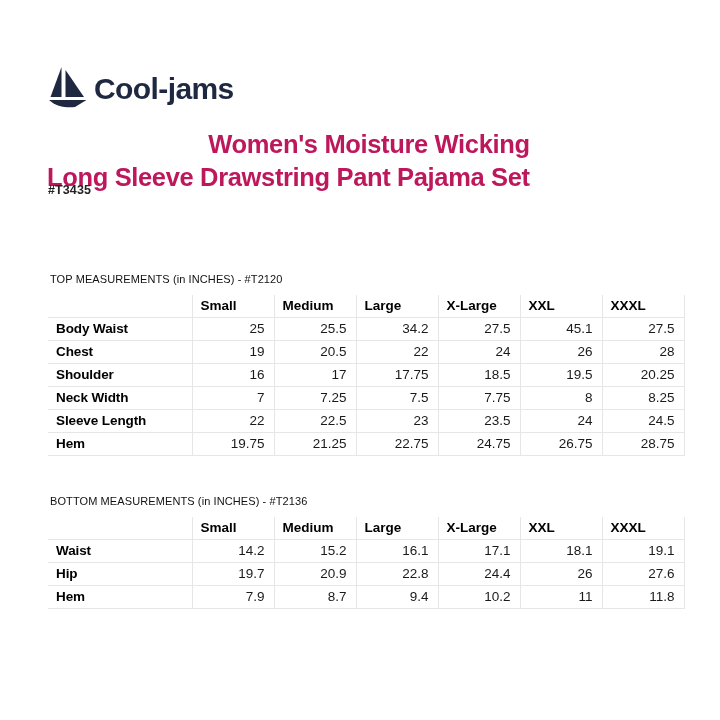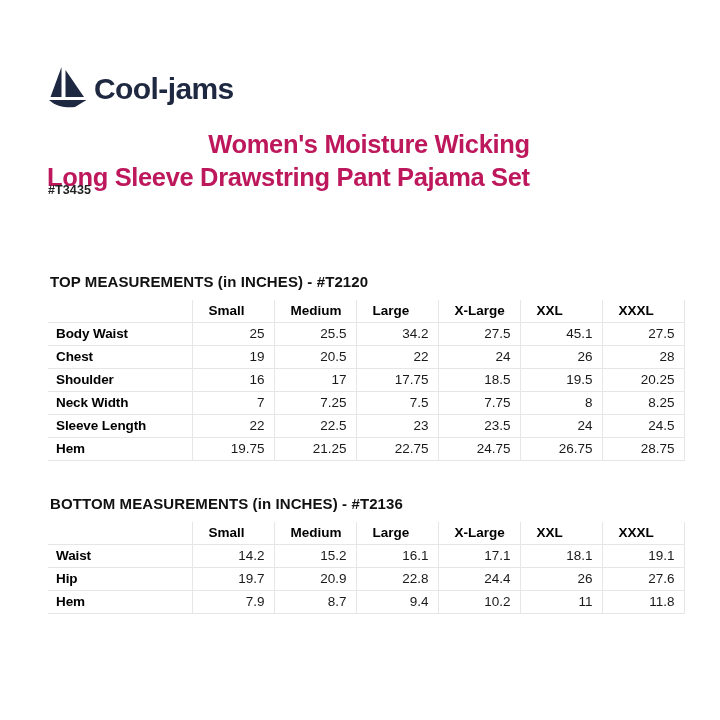--- a/index.html
+++ b/index.html
@@ -74,22 +74,22 @@
   
   .section {
     position: absolute;
     left: 48px;
     width: 636px;
   }
   .section-top { top: 256px; }
   .section-bottom { top: 478px; }
 
   .section-title {
-    font-size: 15px;
-    font-weight: 700;
+    font-size: 11px;
+    font-weight: 400;
     color: #111111;
     letter-spacing: 0.1px;
     margin: 0 0 10px 2px;
   }
 
   table.size-table {
     border-collapse: collapse;
     width: 636px;
     table-layout: fixed;
     background: #ffffff;
@@ -115,21 +115,21 @@
     border-left: none;
   }
   table.size-table thead th {
     border-top: none;
   }
 
   table.size-table thead th.col-head {
     text-align: left;
     font-weight: 700;
     color: #000000;
-    padding-left: 16px;
+    padding-left: 8px;
   }
   table.size-table thead th.corner {
     border-right: 1px solid #e6e6e6;
     background: #ffffff;
   }
   table.size-table td.row-label {
     text-align: left;
     font-weight: 700;
     color: #000000;
     letter-spacing: -0.1px;

